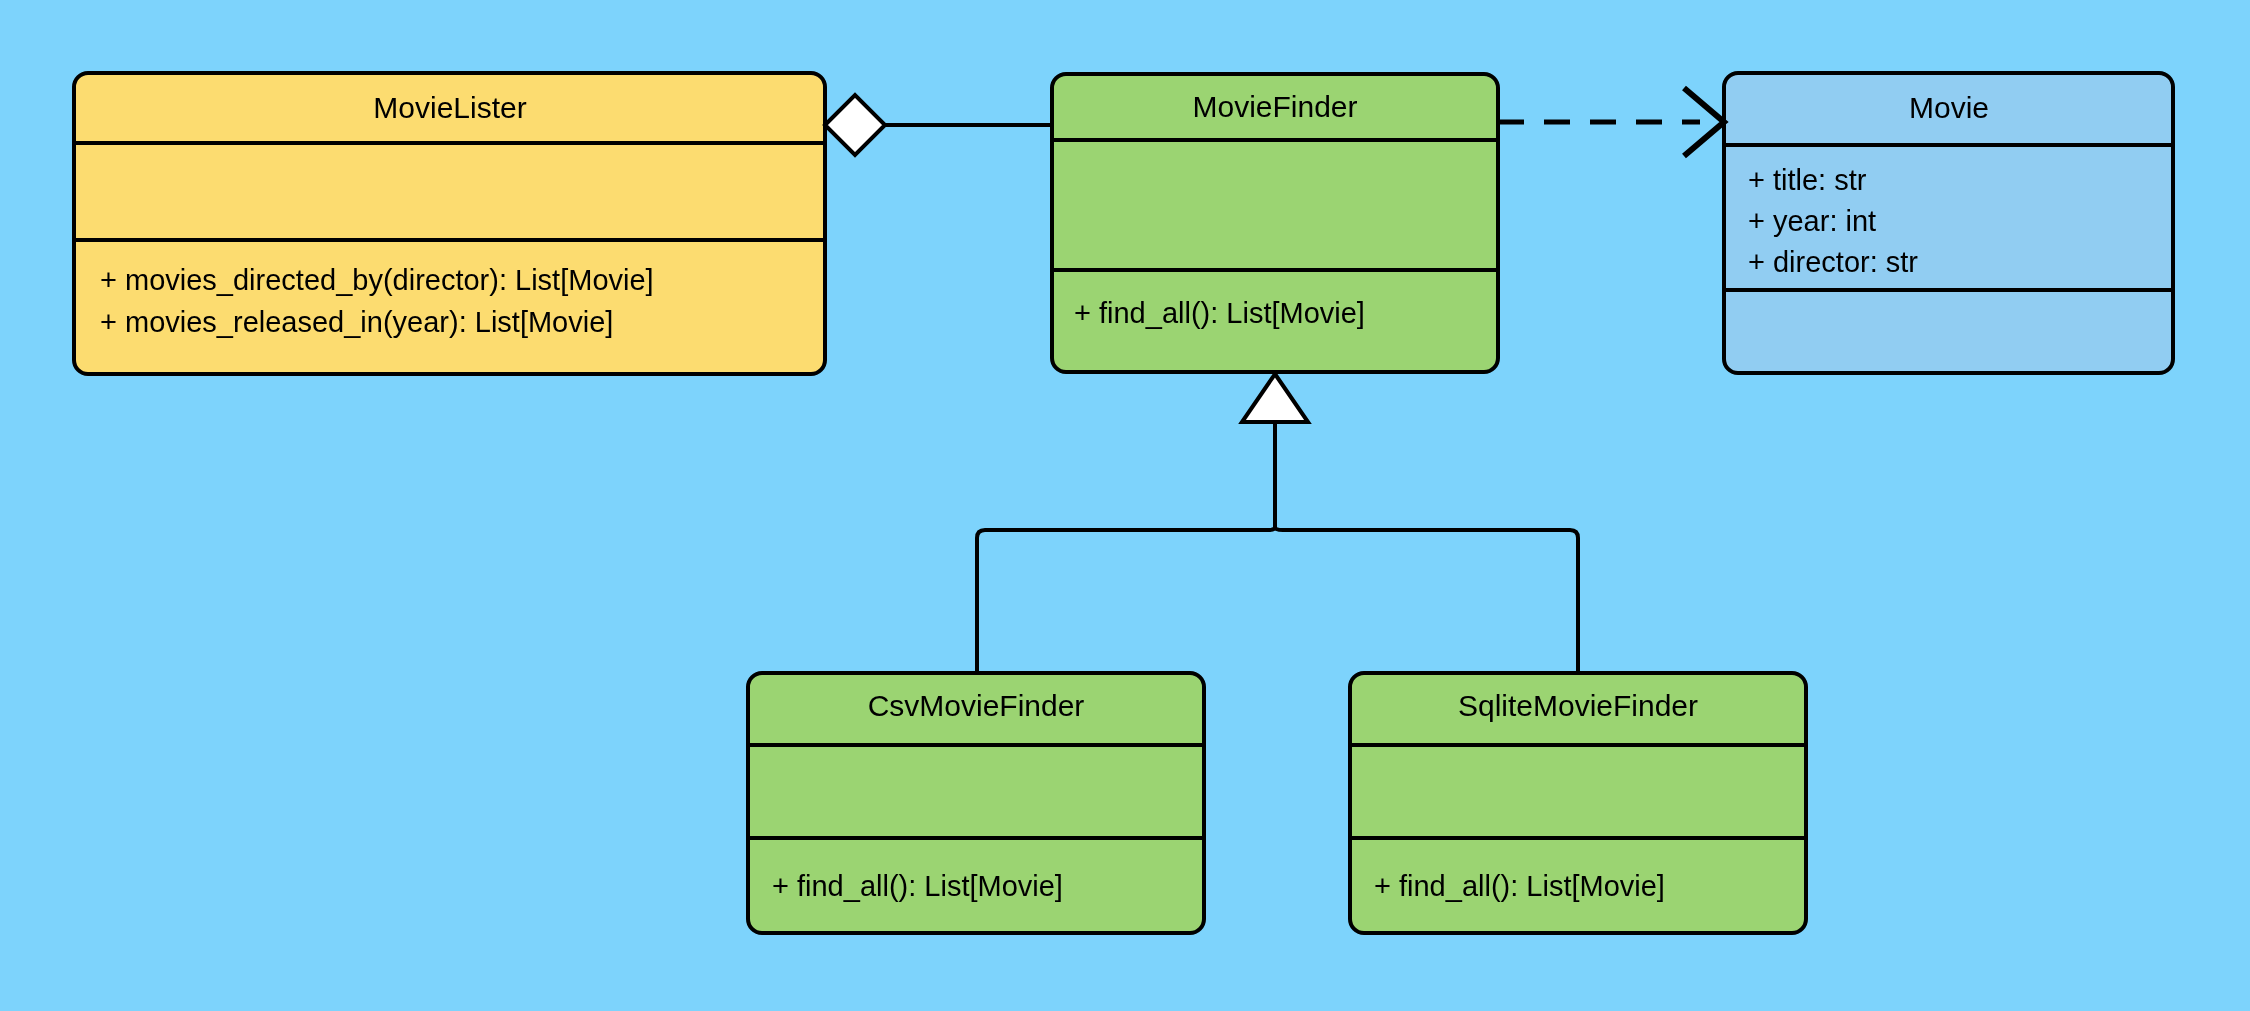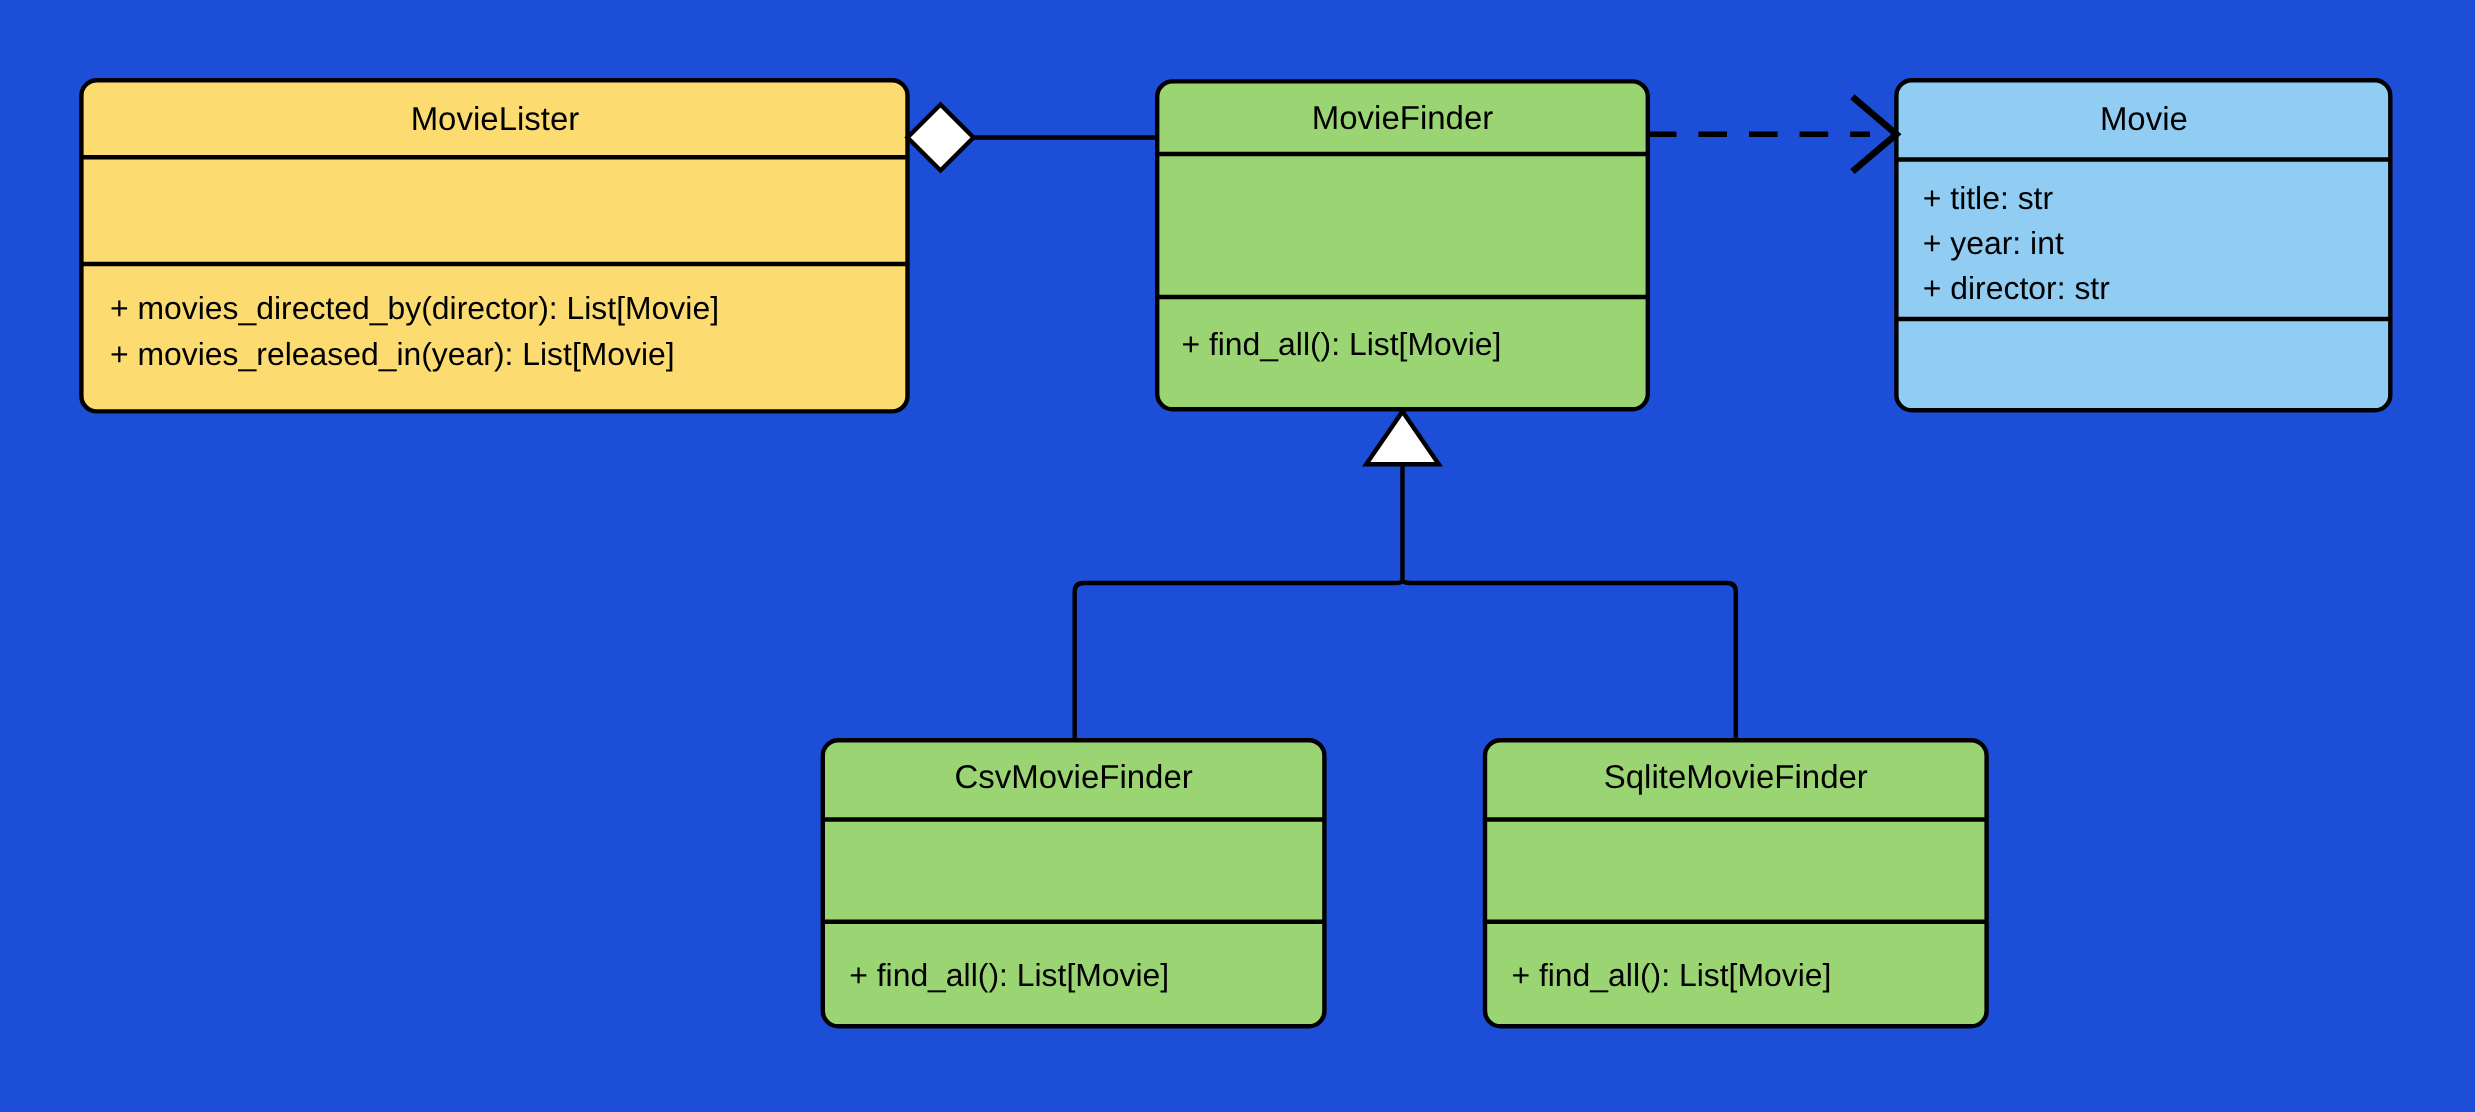--- a/index.html
+++ b/index.html
@@ -11,21 +11,21 @@
   body {
     width: 2250px;
     height: 1011px;
     font-family: "Liberation Sans", sans-serif;
     overflow: hidden;
   }
   #diagram-root {
     position: relative;
     width: 2250px;
     height: 1011px;
-    background: #1d4ed8;
+    background: #7dd3fc;
   }
   svg.uml-canvas {
     display: block;
     width: 2250px;
     height: 1011px;
   }
   .uml-box-shape {
     stroke: #000000;
     stroke-width: 4;
   }

